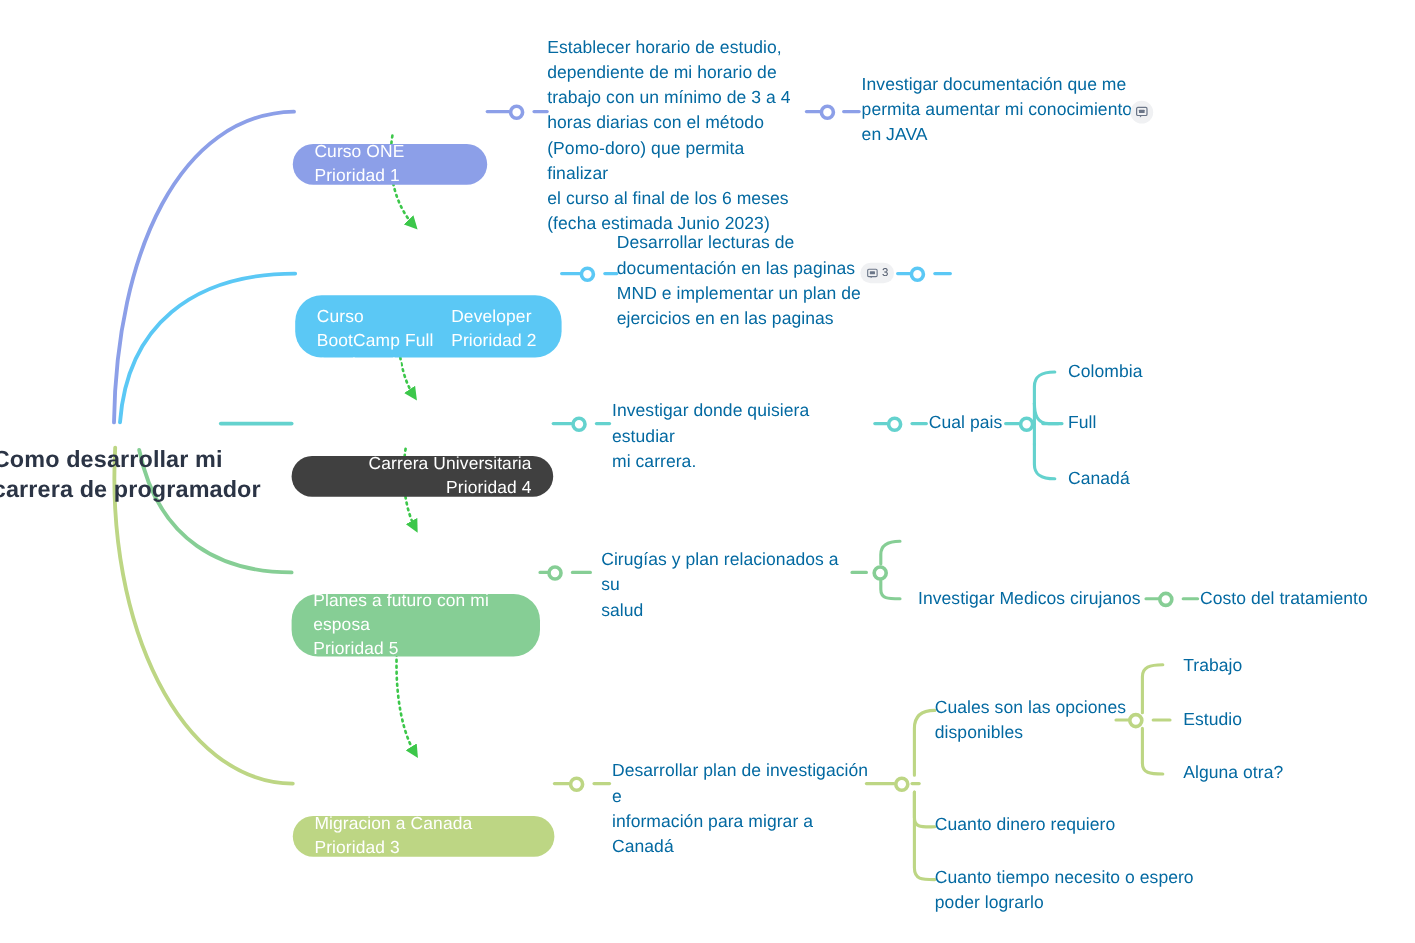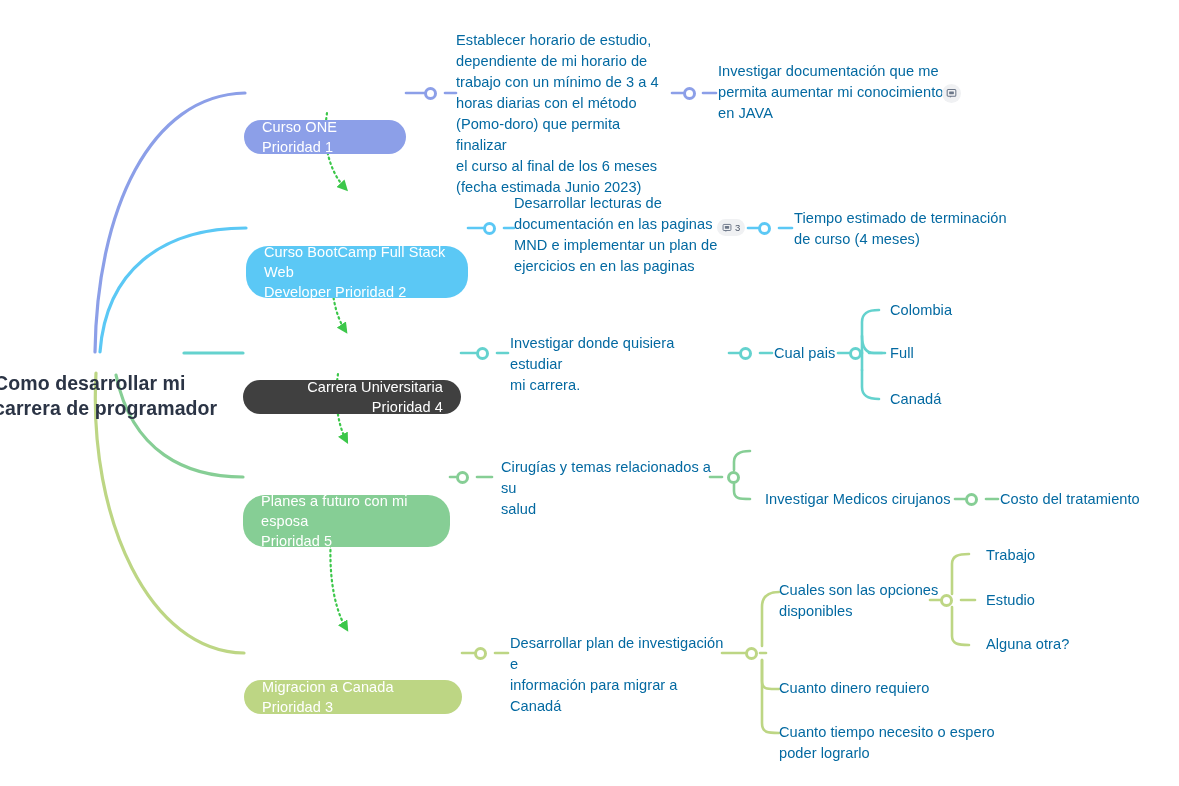--- a/index.html
+++ b/index.html
@@ -211,21 +211,21 @@
       <div>en JAVA</div>
     </div>
     <div class="note-badge round" style="left:942px; top:84px;">
       <svg width="11" height="11" viewBox="0 0 14 14">
         <rect x="1.5" y="2" width="11" height="8.5" rx="1.3" fill="none" stroke="#6b7688" stroke-width="1.3"></rect>
         <rect x="4" y="4.3" width="6" height="3.6" rx="0.6" fill="#6b7688"></rect>
         <path d="M 5 10.5 L 5 12.5 L 7.4 10.5 Z" fill="#6b7688"></path>
       </svg>
     </div>
 
-    <div class="pill" style="left:246px; top:202px; width:222px; height:52px; background:#5bc8f5; flex-direction:column; align-items:flex-start; justify-content:center;">
+    <div class="pill" style="left:246px; top:202px; width:222px; height:52px; background:#5bc8f5; flex-direction:row; align-items:flex-start; justify-content:center;">
       <span>Curso BootCamp Full Stack Web</span>
       <span>Developer Prioridad 2</span>
     </div>
     <div class="dot" style="left:483px; top:222px; border-color:#5bc8f5;"></div>
 
     <div class="topic" style="left:514px; top:193px; width:214px;">
       <div>Desarrollar lecturas de</div>
       <div>documentación en las paginas</div>
       <div>MND e implementar un plan de</div>
       <div>ejercicios en en las paginas</div>
@@ -233,24 +233,20 @@
     <div class="note-badge" style="left:717px; top:219px;">
       <svg width="10" height="10" viewBox="0 0 14 14">
         <rect x="1.5" y="2" width="11" height="8.5" rx="1.3" fill="none" stroke="#6b7688" stroke-width="1.3"></rect>
         <rect x="4" y="4.3" width="6" height="3.6" rx="0.6" fill="#6b7688"></rect>
         <path d="M 5 10.5 L 5 12.5 L 7.4 10.5 Z" fill="#6b7688"></path>
       </svg>
       <span class="count">3</span>
     </div>
     <div class="dot" style="left:758px; top:222px; border-color:#5bc8f5;"></div>
 
-    <div class="topic" style="left:794px; top:208px; width:230px;">
-      <div>Tiempo estimado de terminación</div>
-      <div>de curso (4 meses)</div>
-    </div>
 
     <div class="pill" style="left:243px; top:336px; width:218px; height:34px; background:#404040;text-align:right;">
       <span>Carrera Universitaria Prioridad 4</span>
     </div>
     <div class="dot" style="left:476px; top:347px; border-color:#64d2ce;"></div>
 
     <div class="topic" style="left:510px; top:333px; width:218px;">
       <div>Investigar donde quisiera estudiar</div>
       <div>mi carrera.</div>
     </div>
@@ -271,21 +267,21 @@
       <div>Canadá</div>
     </div>
 
     <div class="pill" style="left:243px; top:451px; width:207px; height:52px; background:#86ce95; flex-direction:column; align-items:flex-start; justify-content:center;">
       <span>Planes a futuro con mi esposa</span>
       <span>Prioridad 5</span>
     </div>
     <div class="dot" style="left:456px; top:471px; border-color:#86ce95;"></div>
 
     <div class="topic" style="left:501px; top:457px; width:212px;">
-      <div>Cirugías y temas relacionados a su</div>
+      <div>Cirugías y plan relacionados a su</div>
       <div>salud</div>
     </div>
     <div class="dot" style="left:727px; top:471px; border-color:#86ce95;"></div>
 
     <div class="topic nowrap" style="left:765px; top:489px;">
       <div>Investigar Medicos cirujanos</div>
     </div>
     <div class="dot" style="left:965px; top:493px; border-color:#86ce95;"></div>
     <div class="topic nowrap" style="left:1000px; top:489px;">
       <div>Costo del tratamiento</div>

